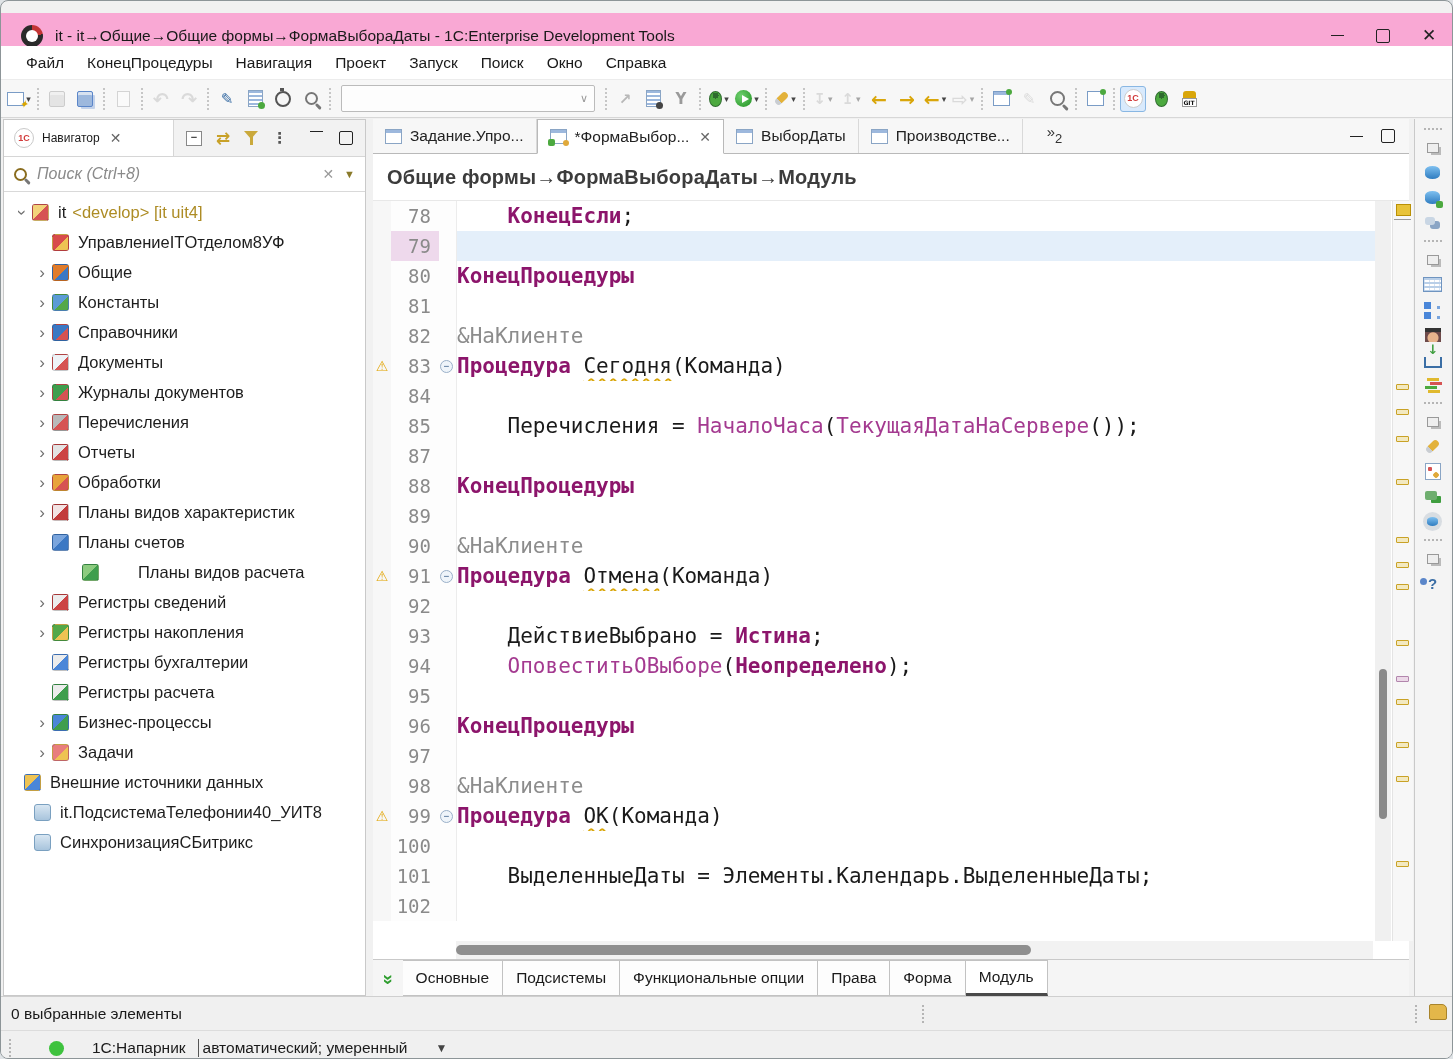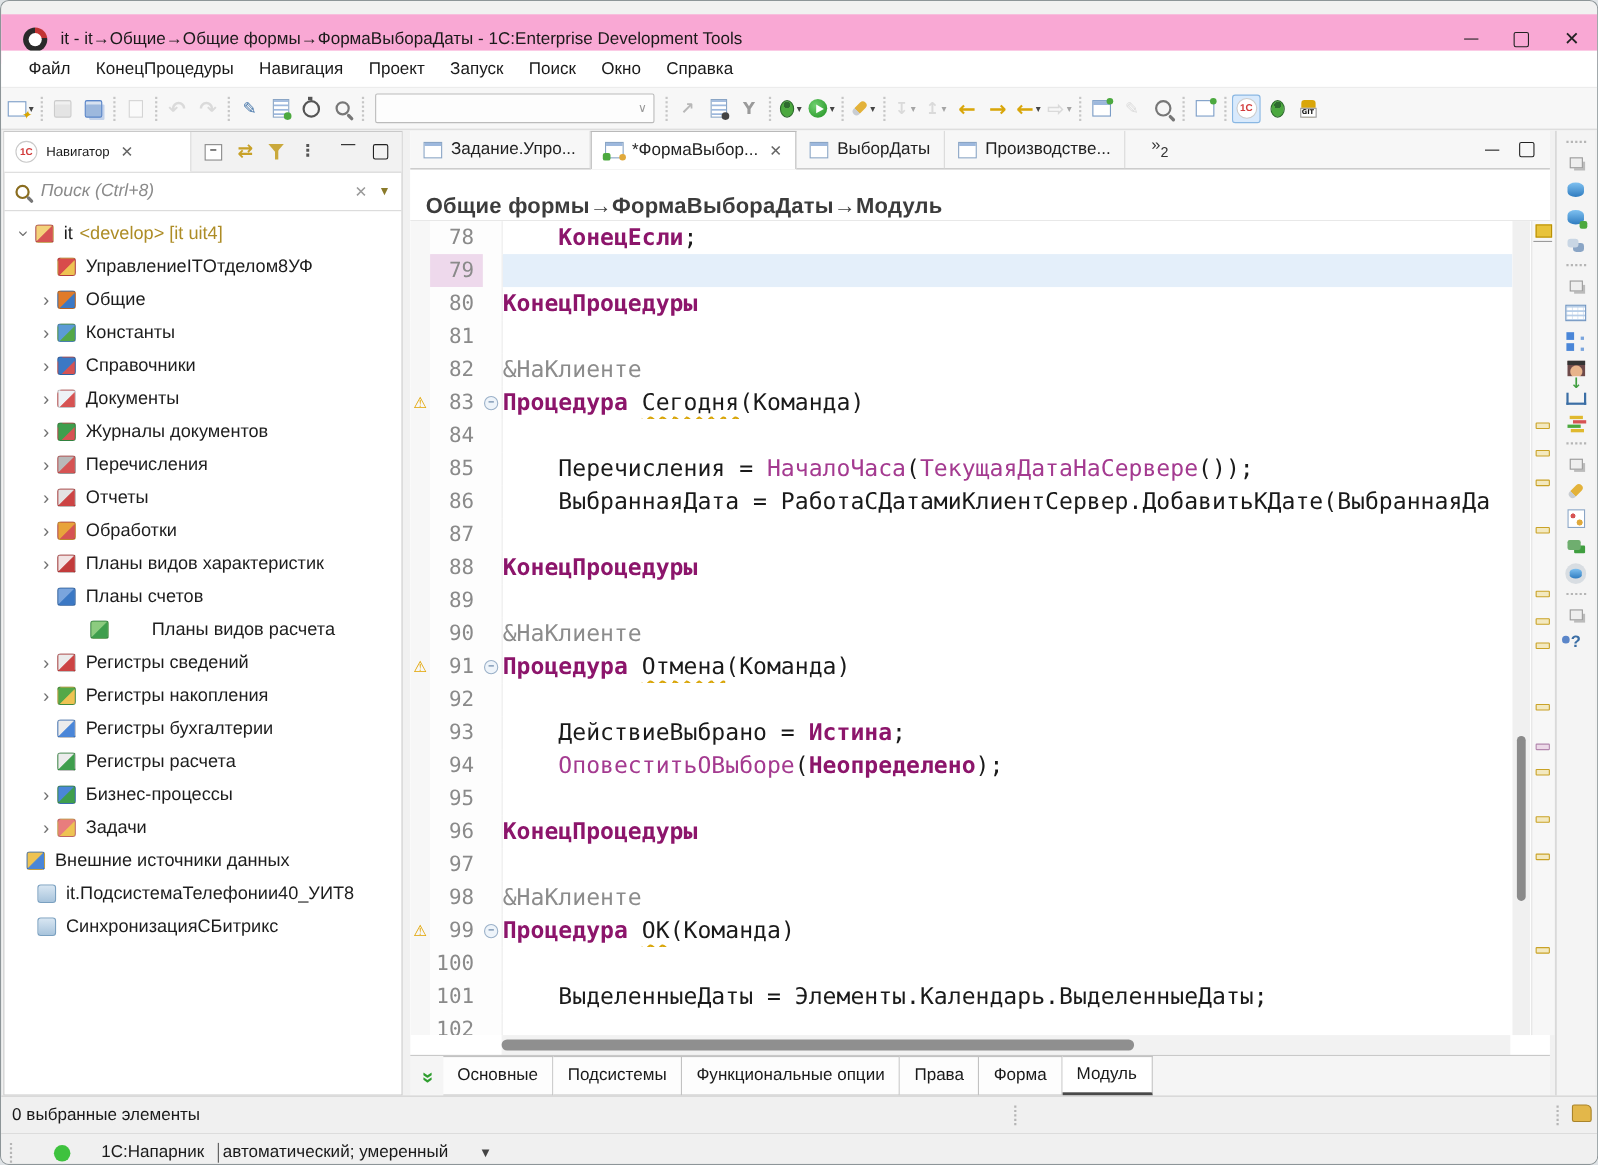--- a/index.html
+++ b/index.html
@@ -105,21 +105,21 @@
   #etabs{height:34px;background:#f7f7f7;border-bottom:1px solid #b9b9b9;display:flex;align-items:stretch;position:relative;}
   .etab{display:flex;align-items:center;padding:0 12px;border-right:1px solid #d9d9d9;font-size:15.5px;color:#222;white-space:nowrap;box-sizing:border-box;}
   .etab.active{background:#fff;border:1px solid #b9b9b9;border-bottom:1px solid #fff;margin-bottom:-1px;}
   .ficon{width:15px;height:13px;border:1px solid #8aa5c5;background:linear-gradient(#9db8dd 3px,#fff 3px),#fff;margin-right:8px;position:relative;flex:0 0 auto;}
   .ficon.mod::before{content:"";position:absolute;left:-3px;bottom:-3px;width:7px;height:7px;background:#4ca93f;border-radius:2px;}
   .ficon.mod::after{content:"";position:absolute;right:-3px;bottom:-3px;width:6px;height:6px;background:#e0a93b;border-radius:50%;}
   .etab .xclose{margin-left:10px;}
   #tab-overflow{display:flex;align-items:flex-start;margin-left:24px;padding-top:4px;color:#333;font-size:15px;}
   #tab-overflow .cnt{font-size:13px;margin-top:8px;}
   #etab-minmax{position:absolute;right:14px;top:0;height:34px;display:flex;align-items:center;gap:18px;}
-  #breadcrumb-row{height:46px;background:#fff;border-bottom:1px solid #e8e8e8;display:flex;align-items:flex-end;padding-left:14px;}
+  #breadcrumb-row{height:46px;background:#fff;border-bottom:1px solid #e8e8e8;display:flex;align-items:center;padding-left:14px;}
   #breadcrumb{font-weight:bold;font-size:20px;color:#3c3c3c;letter-spacing:.2px;}
   #code-viewport{position:absolute;left:0;top:82px;width:1002px;height:740px;overflow:hidden;background:#fff;}
   .crow{display:flex;height:30px;}
   .c-anno{width:18px;background:#f7f7f7;display:flex;align-items:center;justify-content:center;flex:0 0 auto;}
   .warn{color:#e2a400;font-size:14px;line-height:14px;}
   .c-num{width:48px;text-align:right;padding-right:8px;font:19px/30px "DejaVu Sans Mono",monospace;color:#8a8a8a;background:#fdfdfd;flex:0 0 auto;box-sizing:border-box;}
   .c-fold{width:17px;background:#fdfdfd;border-right:1px solid #ececec;position:relative;flex:0 0 auto;}
   .foldm{position:absolute;left:1px;top:9px;width:11px;height:11px;border:1px solid #9ab0c8;border-radius:50%;background:#eef4fa;color:#6b87a8;font:bold 9px/11px "DejaVu Sans Mono",monospace;text-align:center;}
   .c-txt{flex:1;font:21px/30px "DejaVu Sans Mono",monospace;white-space:pre;color:#1a1a1a;overflow:hidden;}
   .cur .c-num{background:#eed9ec;}
@@ -555,26 +555,20 @@
           <div class="c-txt"></div>
         </div>
         <div class="crow">
           <div class="c-anno"></div>
           <div class="c-num">85</div>
           <div class="c-fold"></div>
           <div class="c-txt"><span class="seg-pl">    Перечисления = </span><span class="seg-fn">НачалоЧаса</span><span class="seg-pl">(</span><span class="seg-fn">ТекущаяДатаНаСервере</span><span class="seg-pl">());</span></div>
         </div>
         <div class="crow">
           <div class="c-anno"></div>
-          <div class="c-num">86</div>
-          <div class="c-fold"></div>
-          <div class="c-txt"><span class="seg-pl">    ВыбраннаяДата = РаботаСДатамиКлиентСервер.ДобавитьКДате(ВыбраннаяДа</span></div>
-        </div>
-        <div class="crow">
-          <div class="c-anno"></div>
           <div class="c-num">87</div>
           <div class="c-fold"></div>
           <div class="c-txt"></div>
         </div>
         <div class="crow">
           <div class="c-anno"></div>
           <div class="c-num">88</div>
           <div class="c-fold"></div>
           <div class="c-txt"><span class="seg-kw">КонецПроцедуры</span></div>
         </div>

